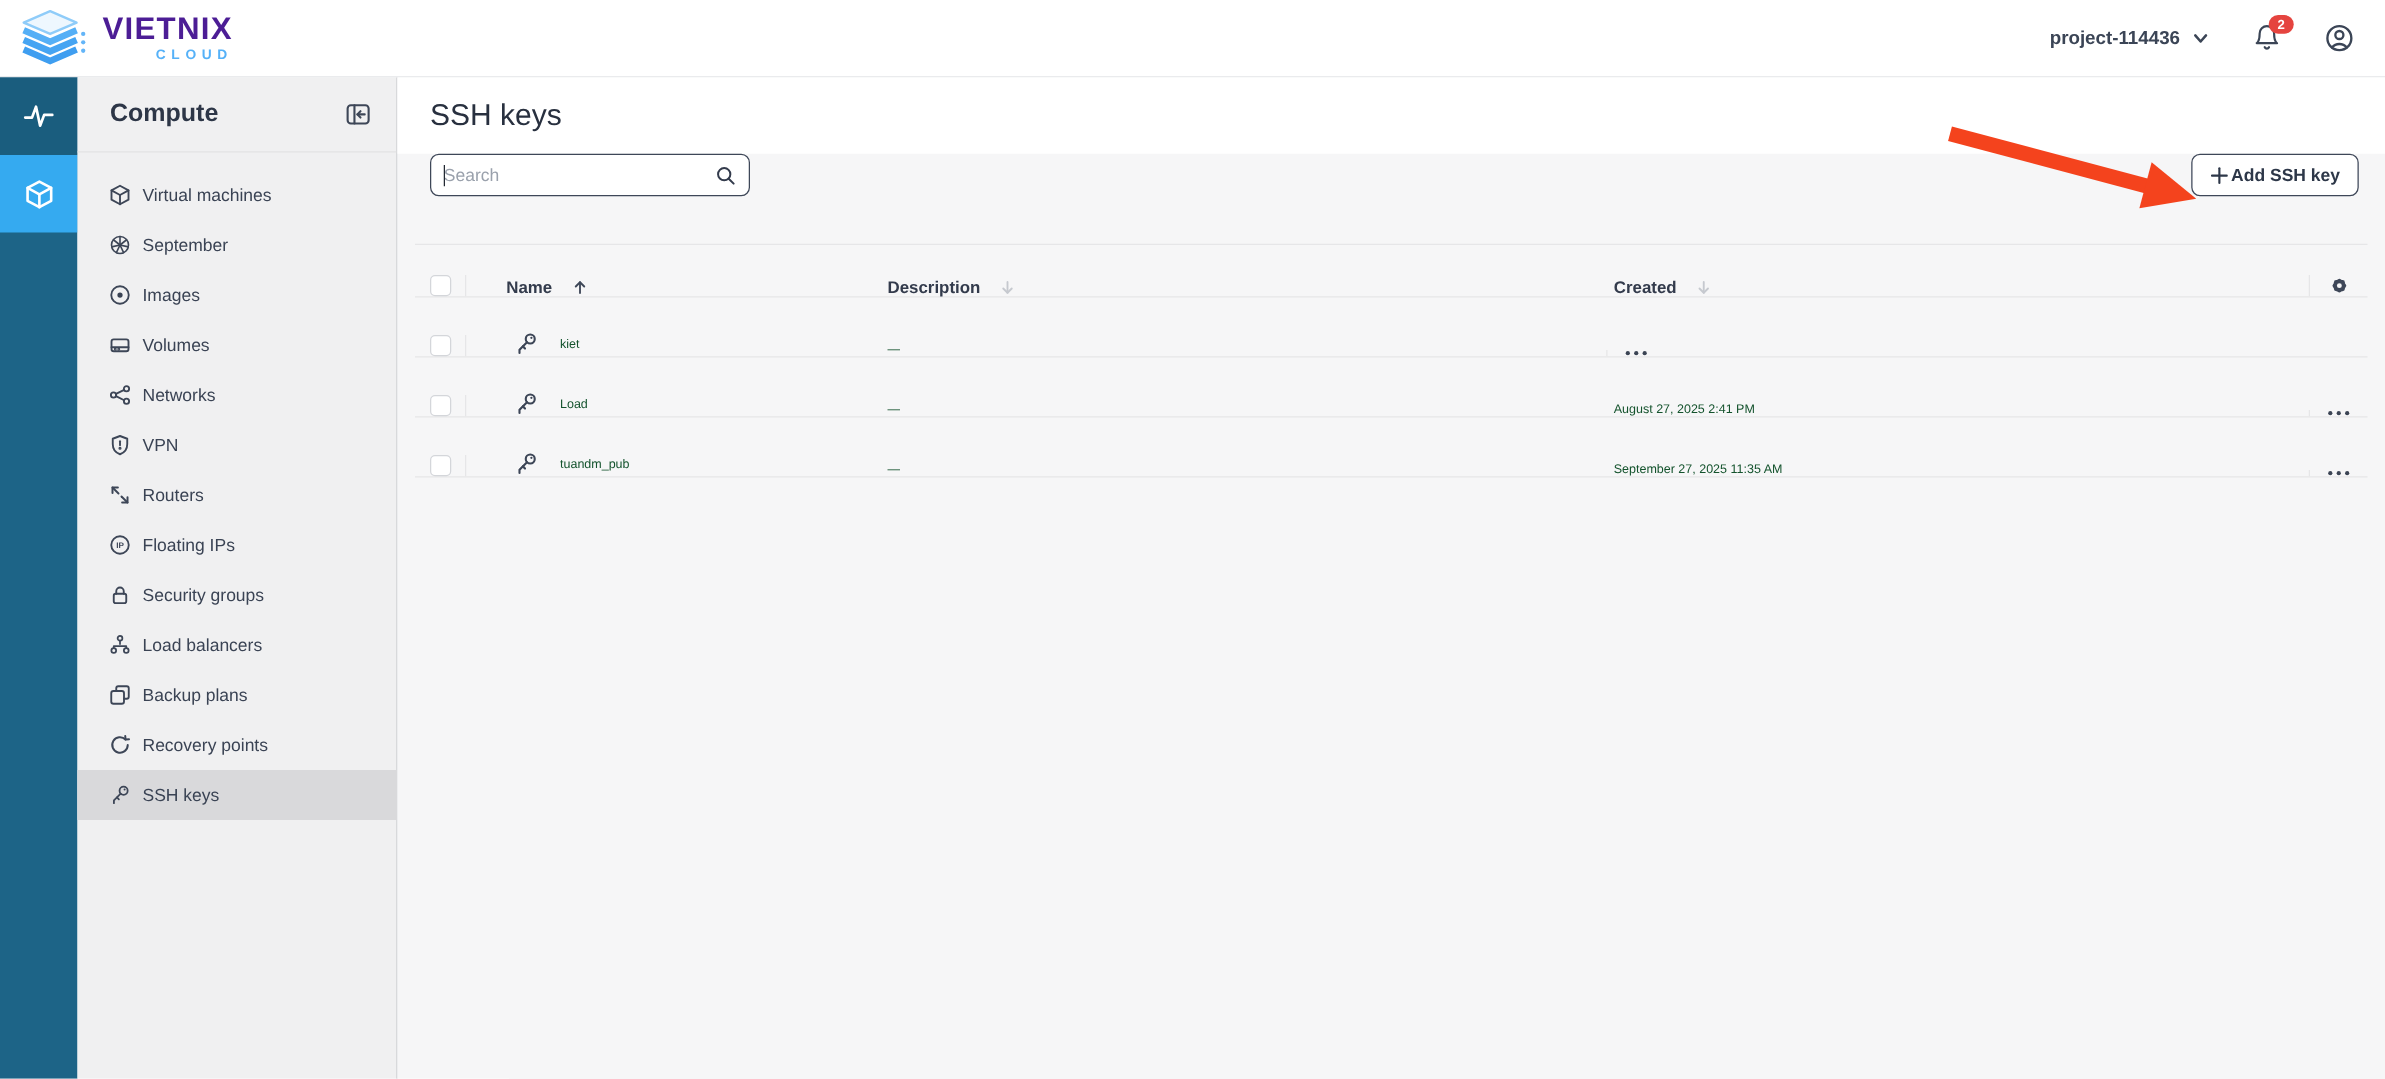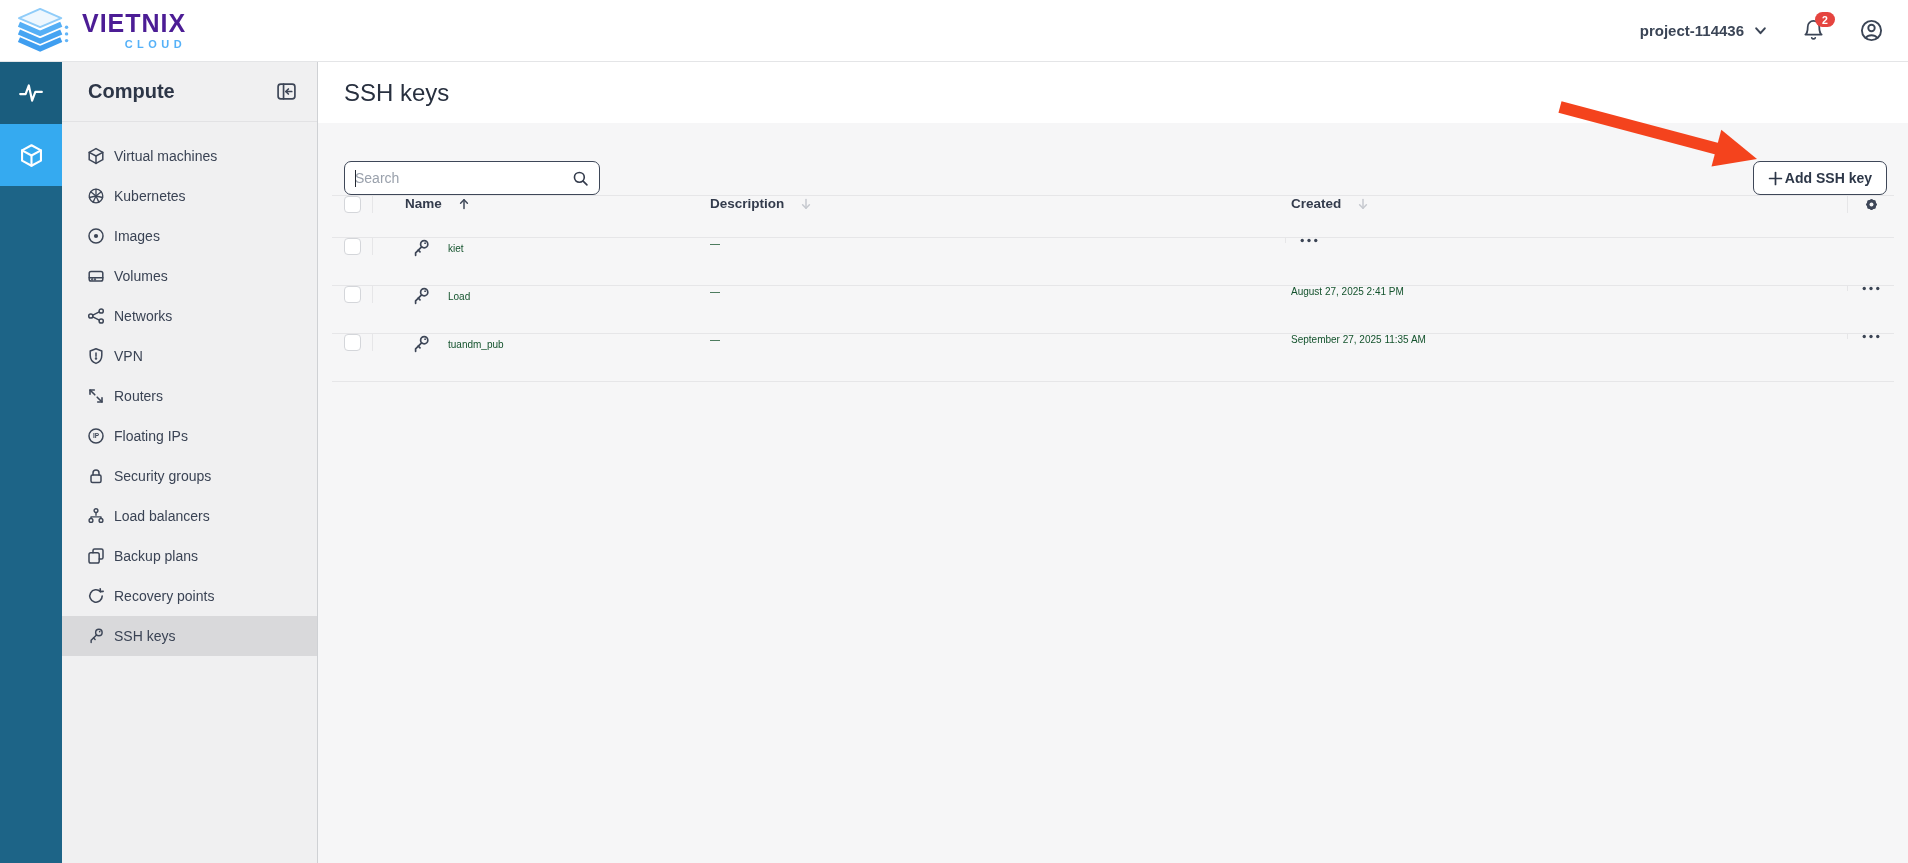--- a/index.html
+++ b/index.html
@@ -56,21 +56,21 @@
     font-size:14px; color:#3a4354; cursor:pointer;
   }
   .nav-item.active { background:#d9d9db; }
   .nav-item .ic { width:18px; height:18px; flex:none; }
   .ic { stroke:#3d4657; fill:none; stroke-width:1.5; stroke-linecap:round; stroke-linejoin:round; }
 
   
   .main { flex:1; background:#f6f6f7; display:flex; flex-direction:column; }
   .title-band { height:61px; background:#ffffff; display:flex; align-items:center; padding-left:26px; flex:none; }
   .page-title { font-size:24px; font-weight:500; color:#28303f; }
-  .toolbar { height:72px; display:flex; align-items:flex-end; justify-content:space-between; padding:0 21px 0 26px; flex:none; }
+  .toolbar { height:72px; display:flex; align-items:flex-start; justify-content:space-between; padding:0 21px 0 26px; flex:none; }
   .search-box {
     width:256px; height:34px; background:#fff; border:1.5px solid #3e4758; border-radius:7px;
     display:flex; align-items:center; padding:0 10px; position:relative;
   }
   .search-box input {
     border:none; outline:none; flex:1; font-size:14px; color:#3a4354; background:transparent;
     font-family:inherit; padding:0;
   }
   .search-box input::placeholder { color:#9aa1ac; }
   .caret { position:absolute; left:10px; top:8px; width:1px; height:17px; background:#222832; }
@@ -78,21 +78,21 @@
     height:34px; background:#fff; border:1.5px solid #3e4758; border-radius:7px;
     display:flex; align-items:center; gap:2px; padding:0 14px; cursor:pointer;
     font-size:14px; font-weight:600; color:#2d3748; font-family:inherit;
   }
 
   
   .annotation-arrow { position:absolute; left:1552px; top:99px; z-index:5; pointer-events:none; }
 
   
   .table { margin:0 14px; border-top:1px solid #e6e6e8; }
-  .trow { display:flex; align-items:flex-start; border-bottom:1px solid #e6e6e8; }
+  .trow { display:flex; align-items:flex-end; border-bottom:1px solid #e6e6e8; }
   .thead { height:42px; }
   .tbody-row { height:48px; }
   .cell { display:flex; align-items:center; }
   .col-check { width:41px; flex:none; border-right:1px solid #e6e6e8; justify-content:center; }
   .col-name { width:327px; flex:none; }
   .col-desc { width:585px; flex:none; padding-left:10px; }
   .col-created { flex:1; padding-left:6px; }
   .col-actions { width:47px; flex:none; border-left:1px solid #e6e6e8; justify-content:center; }
   .thead .col-name { padding-left:32px; gap:16px; }
   .thead .hlabel { font-size:13.5px; font-weight:700; color:#333b4c; }
@@ -284,21 +284,21 @@
       <div class="nav-item">
           <svg class="ic">
             <use href="#i-cube"></use>
           </svg>
           <span>Virtual machines</span>
         </div>
       <div class="nav-item">
           <svg class="ic" style="stroke-width:1.3">
             <use href="#i-k8s"></use>
           </svg>
-          <span>Kubernetes</span>
+          <span>September</span>
         </div>
       <div class="nav-item">
           <svg class="ic">
             <use href="#i-disc"></use>
           </svg>
           <span>Images</span>
         </div>
       <div class="nav-item">
           <svg class="ic">
             <use href="#i-drive"></use>

